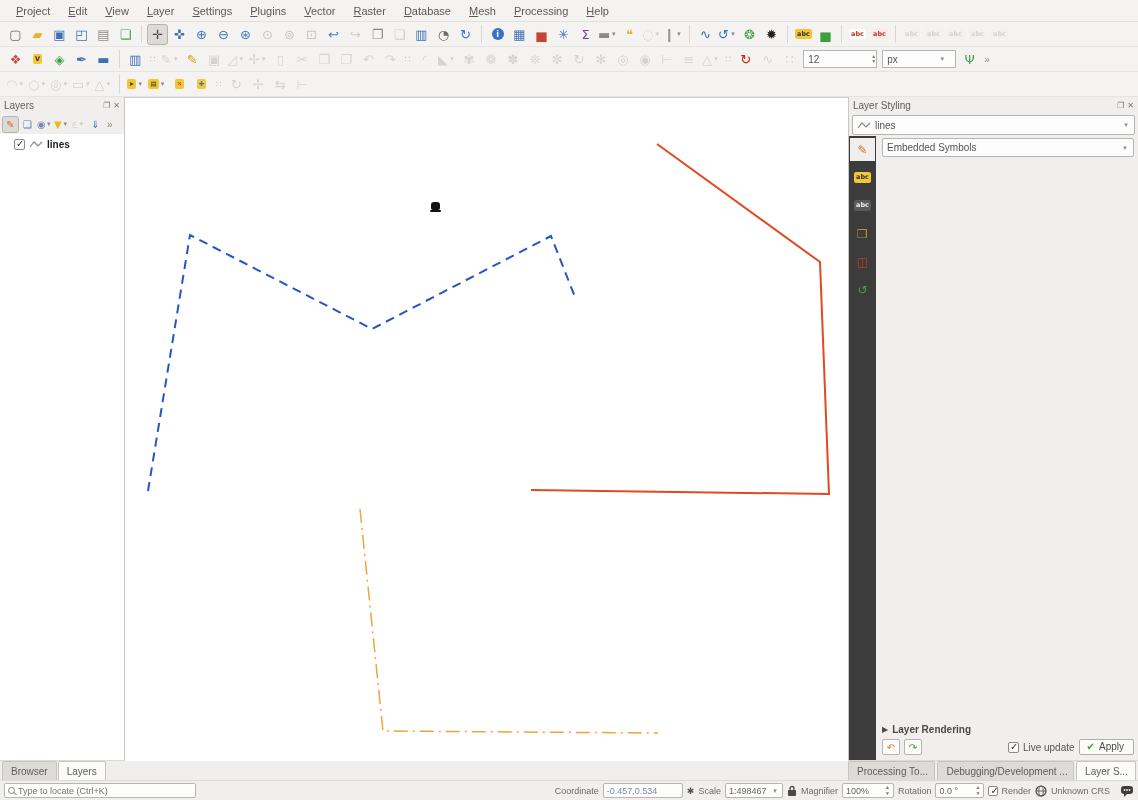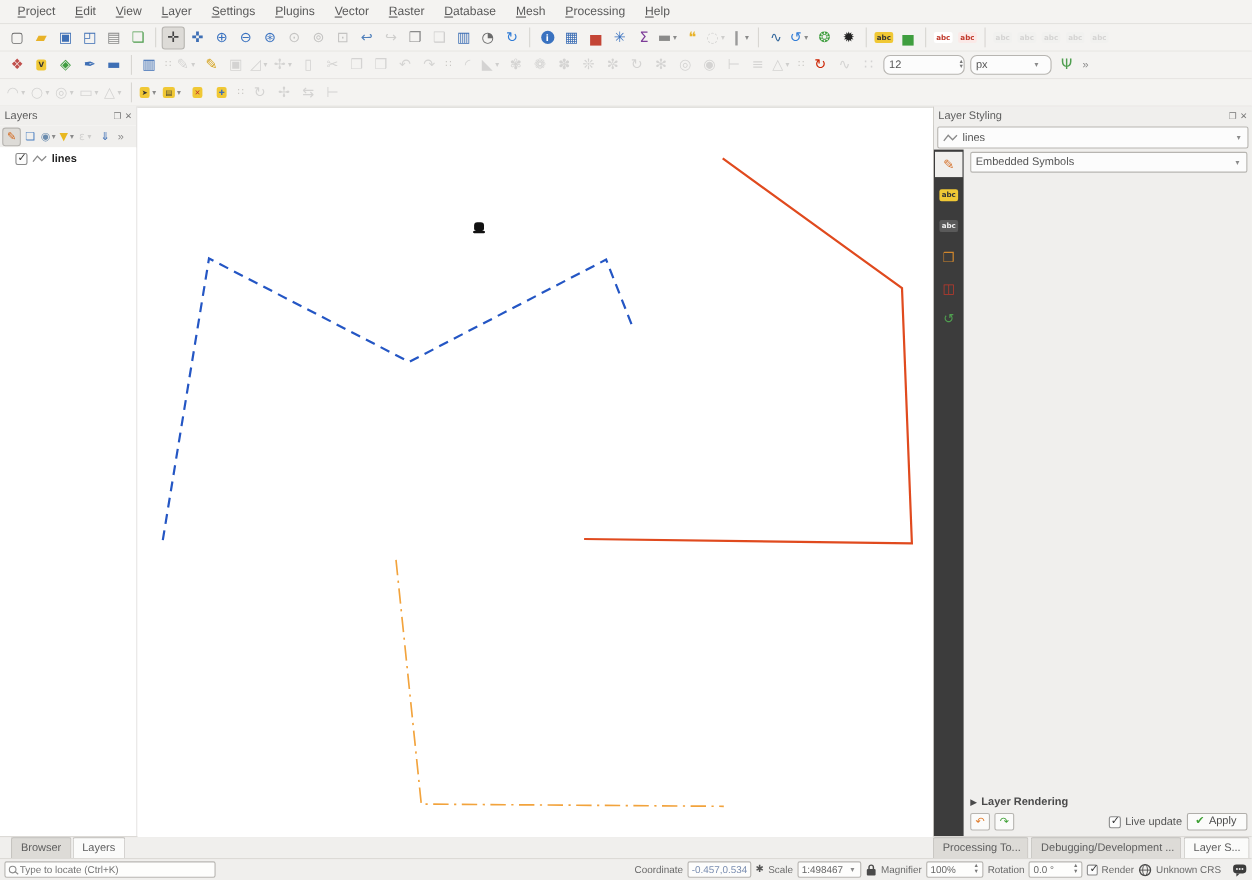--- a/index.html
+++ b/index.html
@@ -14,21 +14,21 @@
   
   .toolbar{height:25px;display:flex;align-items:center;padding:0 5px;background:#f4f3f1;border-bottom:1px solid #e6e4e1;gap:1px;flex:none}
   .tb-icon{width:21px;height:21px;display:flex;align-items:center;justify-content:center;font-family:"DejaVu Sans",sans-serif;font-size:13px;border:1px solid transparent;border-radius:3px}
   .tb-icon.pressed{background:#dddbd7;border-color:#b6b4b0}
   .tb-icon.disabled{opacity:.35;filter:grayscale(1)}
   .chip{font-size:6.5px;font-weight:bold;padding:2px 2px;border-radius:2px;line-height:1}
   .circ{width:12px;height:12px;border-radius:50%;font-size:8px;font-weight:bold;display:flex;align-items:center;justify-content:center}
   .dd{font-size:7px;color:#8a8a8a;width:8px;text-align:center}
   .tb-sep{width:1px;height:18px;background:#d8d6d2;margin:0 4px}
   .tb-handle{color:#c7c5c1;font-size:9px;margin:0 3px;font-family:"DejaVu Sans",sans-serif}
-  .tb-spin,.tb-combo{height:18px;background:#fcfcfc;border:1px solid #b7b5b1;border-radius:6px;display:flex;align-items:center;font-size:10px;color:#555;margin:8px 2px}
+  .tb-spin,.tb-combo{height:18px;background:#fcfcfc;border:1px solid #b7b5b1;border-radius:0;display:flex;align-items:center;font-size:10px;color:#555;margin:8px 2px}
   .tb-spin{width:74px;padding-left:4px}
   .tb-combo{width:74px;padding-left:4px;justify-content:space-between;padding-right:9px}
   .overflow{color:#8a8a8a;font-size:10px;padding:0 3px}
 
   
   .main{flex:1;display:flex;min-height:0}
   .left-panel{width:125px;flex:none;background:#fff;border-right:1px solid #c9c7c3;display:flex;flex-direction:column}
   .panel-head{height:17px;display:flex;align-items:center;background:#f0efed;padding:0 4px;color:#5d5d5d;font-size:10px;flex:none}
   .panel-head .ph-btns{margin-left:auto;display:flex;gap:3px;font-size:8px;color:#777;font-family:"DejaVu Sans",sans-serif}
   .lp-tools{height:20px;display:flex;align-items:center;background:#f0efed;padding:0 2px;flex:none}
@@ -59,21 +59,21 @@
   .lr-row{display:flex;align-items:center;gap:4px;font-size:10px;color:#4a4a4a;font-weight:bold;margin-bottom:4px}
   .lr-arrow{font-size:8px;font-family:"DejaVu Sans",sans-serif}
   .act-row{display:flex;align-items:center;gap:4px;margin-bottom:3px}
   .mini-btn{width:18px;height:16px;border:1px solid #b7b5b1;border-radius:2px;background:#fbfbfa;display:flex;align-items:center;justify-content:center;font-size:10px;font-family:"DejaVu Sans",sans-serif}
   .live-update{margin-left:auto;display:flex;align-items:center;gap:4px;font-size:10px;color:#555;font-weight:normal}
   .apply-btn{display:flex;align-items:center;gap:4px;border:1px solid #b0aeaa;background:#fbfbfa;border-radius:2px;padding:1px 9px 2px 7px;font-size:10px;color:#4a4a4a}
   .apply-check{color:#3fa035;font-family:"DejaVu Sans",sans-serif;font-weight:bold}
 
   
   .tabstrip{height:20px;flex:none;display:flex;align-items:stretch;background:#f0efed;border-top:1px solid #dcdad6}
-  .ts-left{width:126px;display:flex;padding-left:10px;gap:1px}
+  .ts-left{width:126px;display:flex;padding-left:2px;gap:1px}
   .ts-right{width:290px;margin-left:auto;display:flex;gap:2px;padding-right:2px}
   .tab{display:flex;align-items:center;padding:0 8px;font-size:10px;color:#5d5d5d;white-space:nowrap;overflow:hidden}
   .tab.raised{background:#dddbd7;border:1px solid #c6c4c0;border-bottom:none;border-radius:2px 2px 0 0}
   .tab.active{background:#fbfbfa;border:1px solid #c6c4c0;border-bottom:none;border-radius:2px 2px 0 0}
 
   
   .statusbar{height:20px;flex:none;display:flex;align-items:center;background:#f0efed;border-top:1px solid #dcdad6;padding:0 4px;gap:4px;font-size:9px;color:#6b6b6b}
   .locate{width:192px;height:15px;background:#fdfdfc;border:1px solid #b7b5b1;border-radius:2px;display:flex;align-items:center;padding:0 3px;gap:3px}
   .locate input{border:none;outline:none;background:transparent;font-size:9px;width:100%;color:#555;font-family:"Liberation Sans",sans-serif}
   .mag-icon{width:7px;height:7px;border:1px solid #8a8a8a;border-radius:50%;position:relative;flex:none}
@@ -560,21 +560,21 @@
     </div>
 </div>
 
 <div class="statusbar">
   <div class="locate">
     <span class="mag-icon"></span>
     <input placeholder="Type to locate (Ctrl+K)" style="">
   </div>
   <div class="spacer"></div>
   <span>Coordinate</span>
-  <div class="sb-box" style="width:58px">
+  <div class="sb-box" style="width:80px">
       <span>-0.457,0.534</span>
     </div>
   <span class="sb-icon">✱</span>
   <span>Scale</span>
   <div class="sb-box" style="width:58px;color:#666">
     <span>1:498467</span>
     <span class="dd" style="margin-left:auto">▾</span>
   </div>
   <svg width="10" height="12">
       <rect x="1" y="5" width="8" height="6" rx="1" fill="#4a4a4a"></rect>

